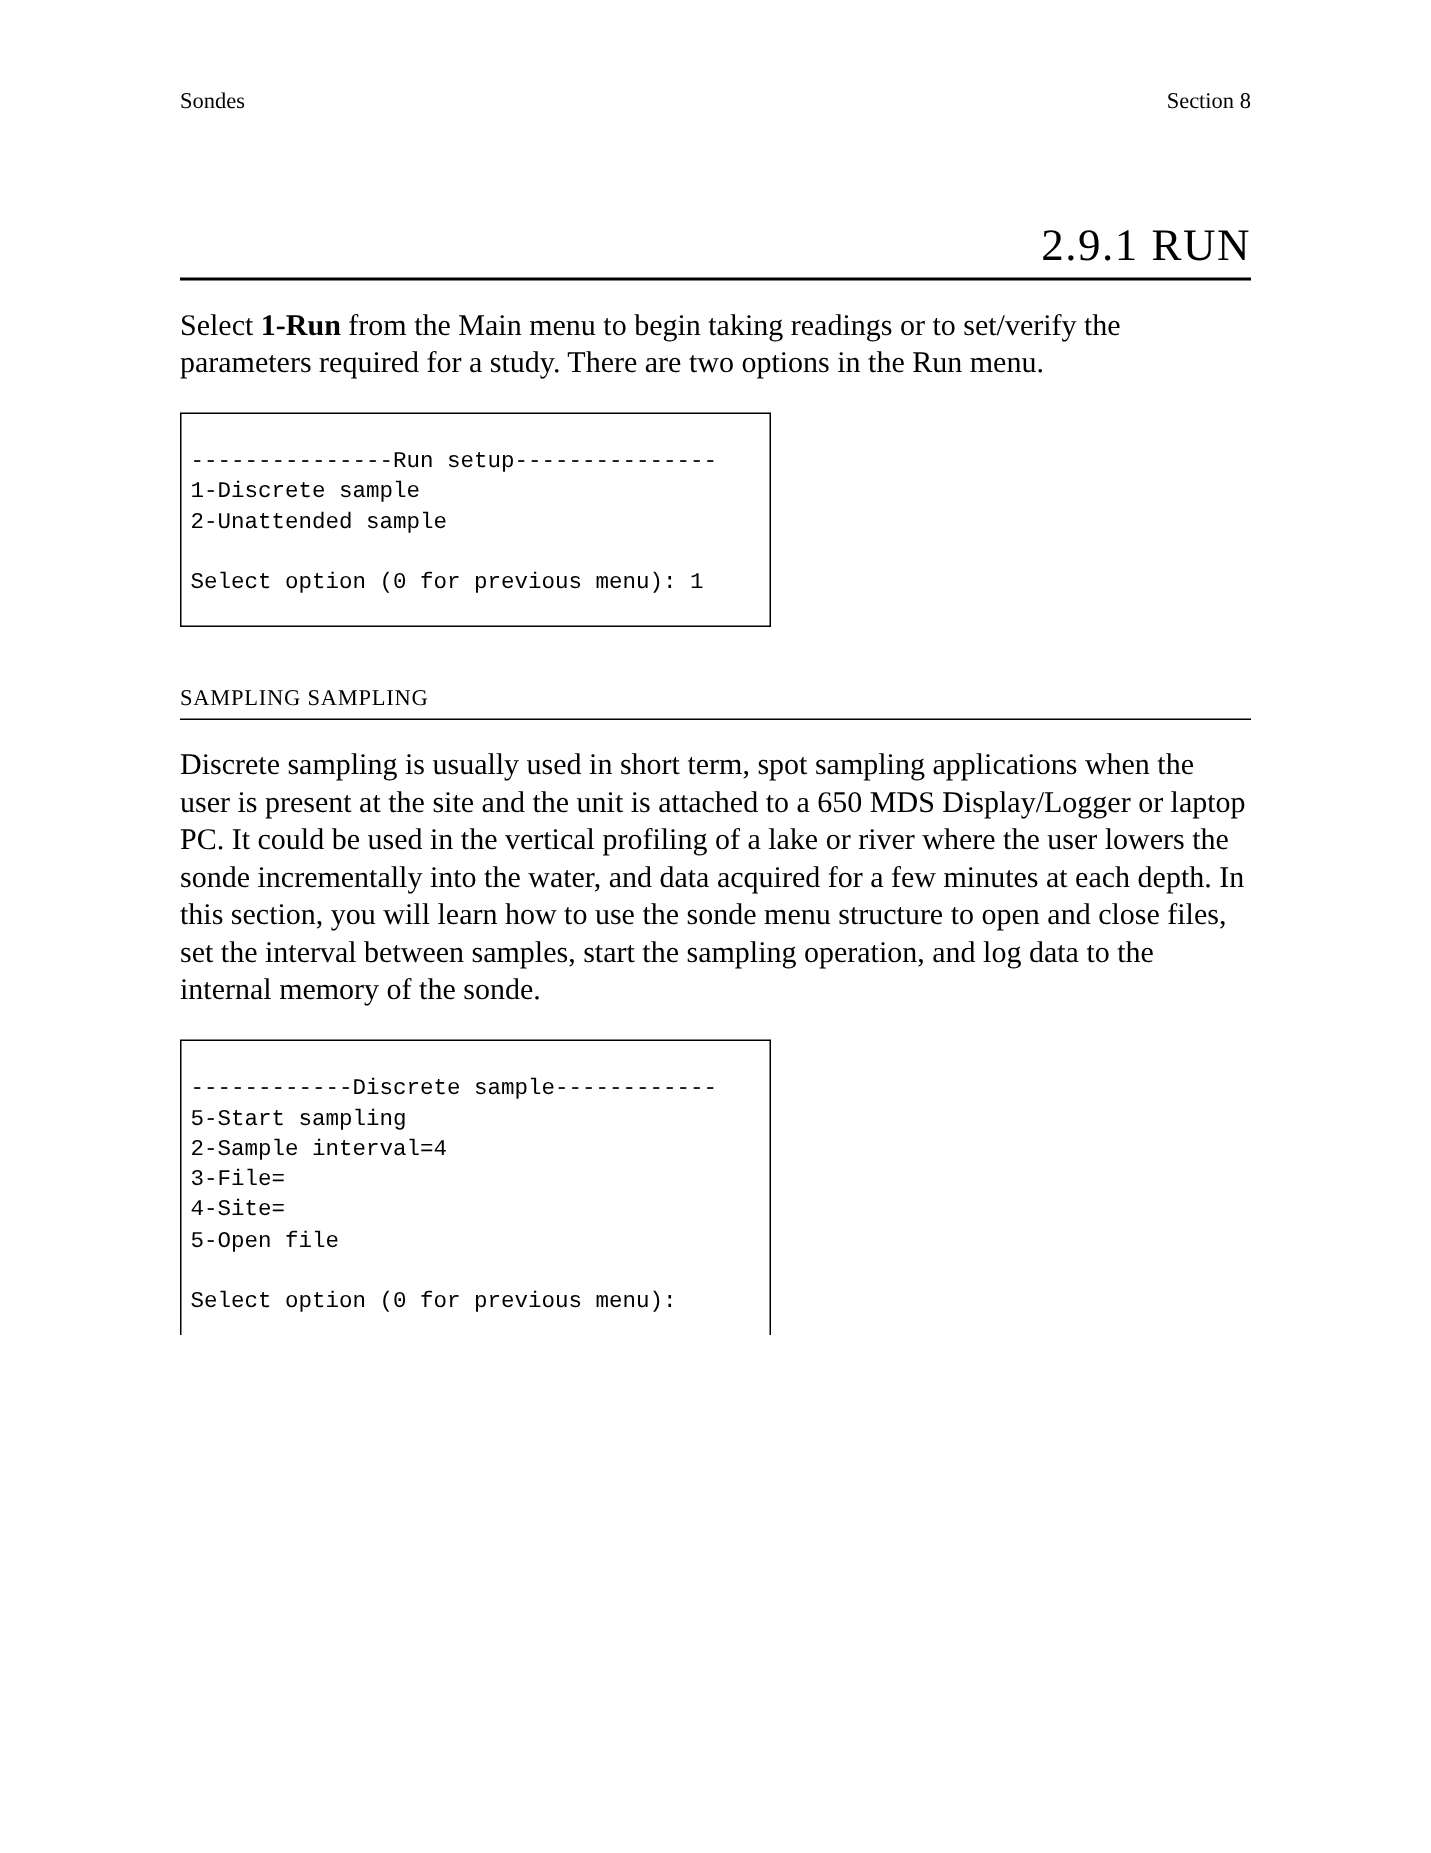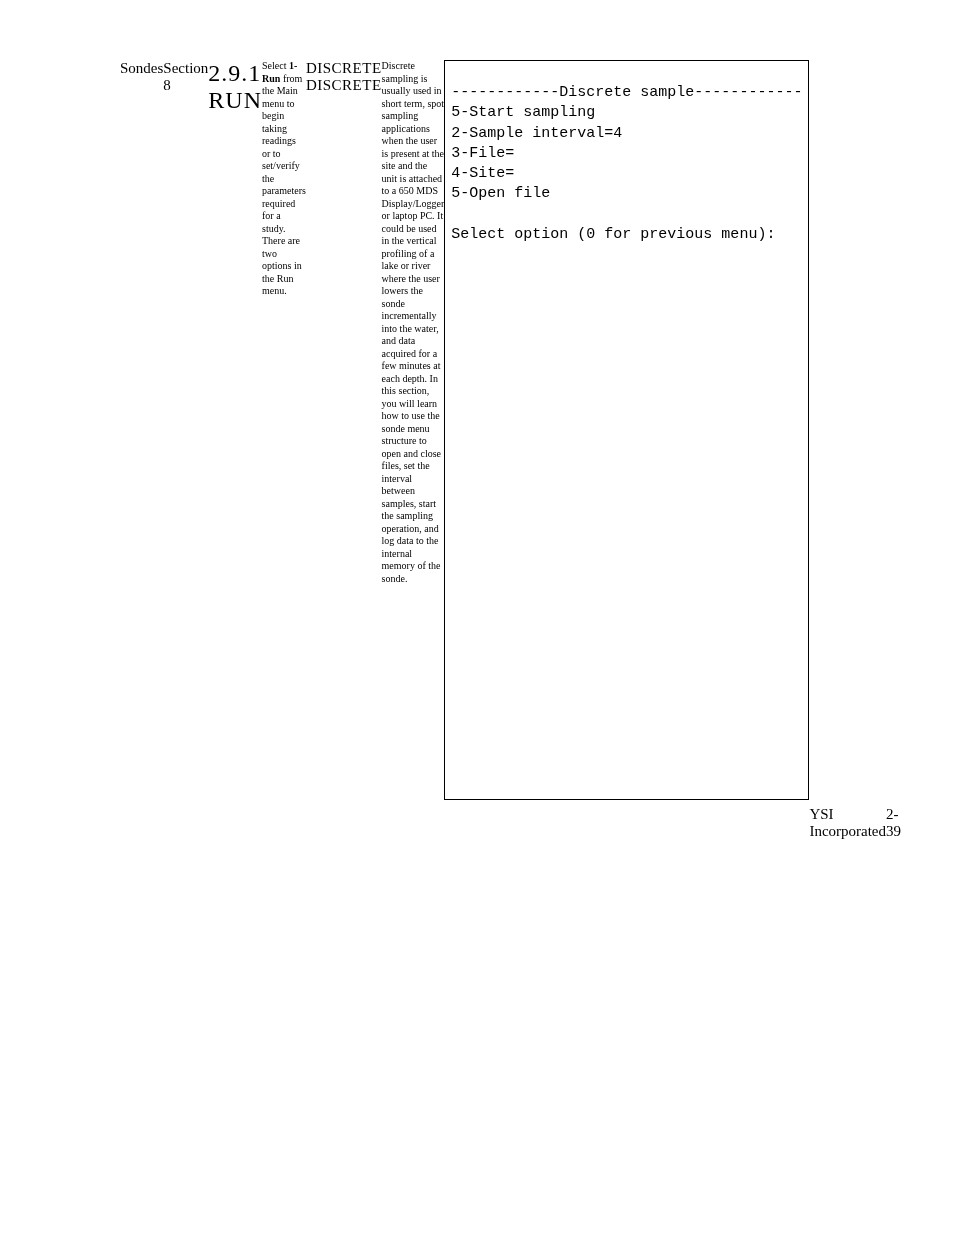--- a/index.html
+++ b/index.html
@@ -9,47 +9,48 @@
     font-family: "Times New Roman", Times, serif;
     color: #000;
   }
   .page {
     width: 954px;
     height: 890px;
     box-sizing: border-box;
     padding: 60px 120px 50px 120px;
     position: relative;
     display: flex;
-    flex-direction: row;
+    flex-direction: column;
     border-radius: 11px;
   }
   .header-row {
     display: flex;
     justify-content: space-between;
     font-size: 15px;
     margin-bottom: 70px;
   }
   .section-heading {
-    font-size: 24px;
+    font-size: 30px;
     font-weight: normal;
     letter-spacing: 1px;
     margin: 0 0 4px 0;
+    text-align: right;
   }
   .rule-heavy {
     border: none;
     border-top: 2.5px solid #000;
     margin: 0 0 18px 0;
   }
   .rule-light {
     border: none;
     border-top: 1px solid #000;
     margin: 0 0 18px 0;
   }
   .body-text {
-    font-size: 10px;
+    font-size: 20px;
     line-height: 1.25;
     margin: 0 0 20px 0;
   }
   .body-text b {
     font-weight: bold;
   }
   .terminal {
     border: 1px solid #000;
     font-family: "Courier New", Courier, monospace;
     font-size: 15px;
@@ -86,22 +87,27 @@
     <span>Section 8</span>
   </div>
 
   <h1 class="section-heading">2.9.1  RUN</h1>
   <hr class="rule-heavy">
 
   <p class="body-text">
     <span>Select </span><b>1-Run</b><span> from the Main menu to begin taking readings or to set/verify the parameters required for a study.  There are two options in the Run menu.</span>
   </p>
 
+  <pre class="terminal">---------------Run setup---------------
+1-Discrete sample
+2-Unattended sample
 
-  <div class="sub-heading">DISCRETE DISCRETE</div>
+Select option (0 for previous menu): 1</pre>
+
+  <div class="sub-heading">SAMPLING SAMPLING</div>
   <hr class="rule-light">
 
   <p class="body-text">Discrete sampling is usually used in short term, spot sampling applications when the user is present at the site and the unit is attached to a 650 MDS Display/Logger or laptop PC.   It could be used in the vertical profiling of a lake or river where the user lowers the sonde incrementally into the water, and data acquired for a few minutes at each depth.   In this section, you will learn how to use the sonde menu structure to open and close files, set the interval between samples, start the sampling operation, and log data to the internal memory of the sonde.</p>
 
 
   <pre class="terminal">------------Discrete sample------------
 5-Start sampling
 2-Sample interval=4
 3-File=
 4-Site=

